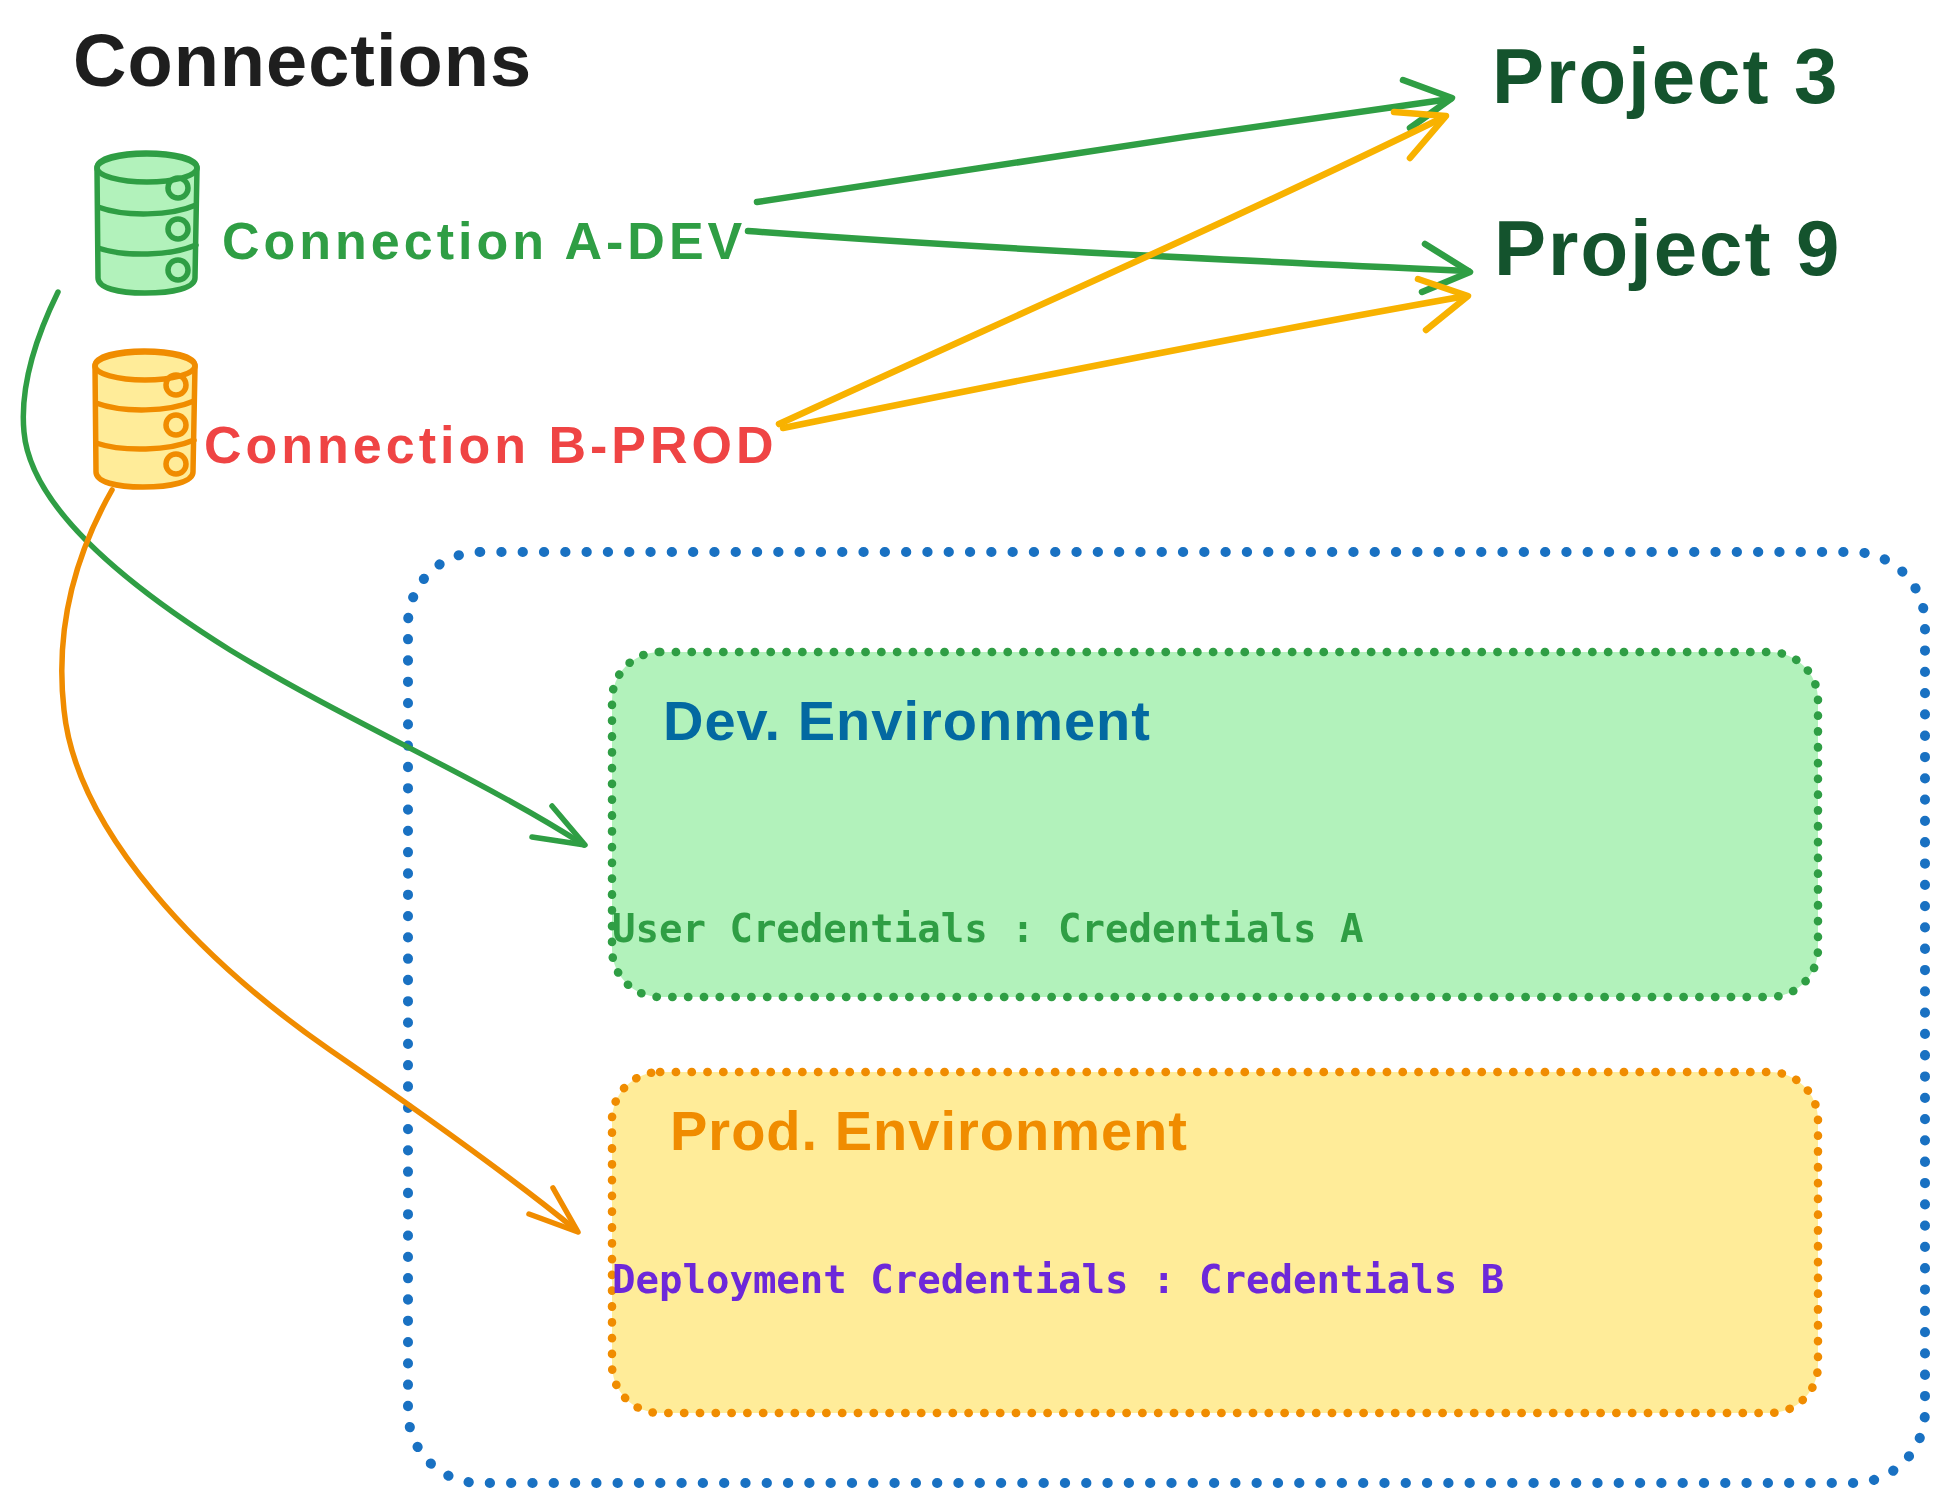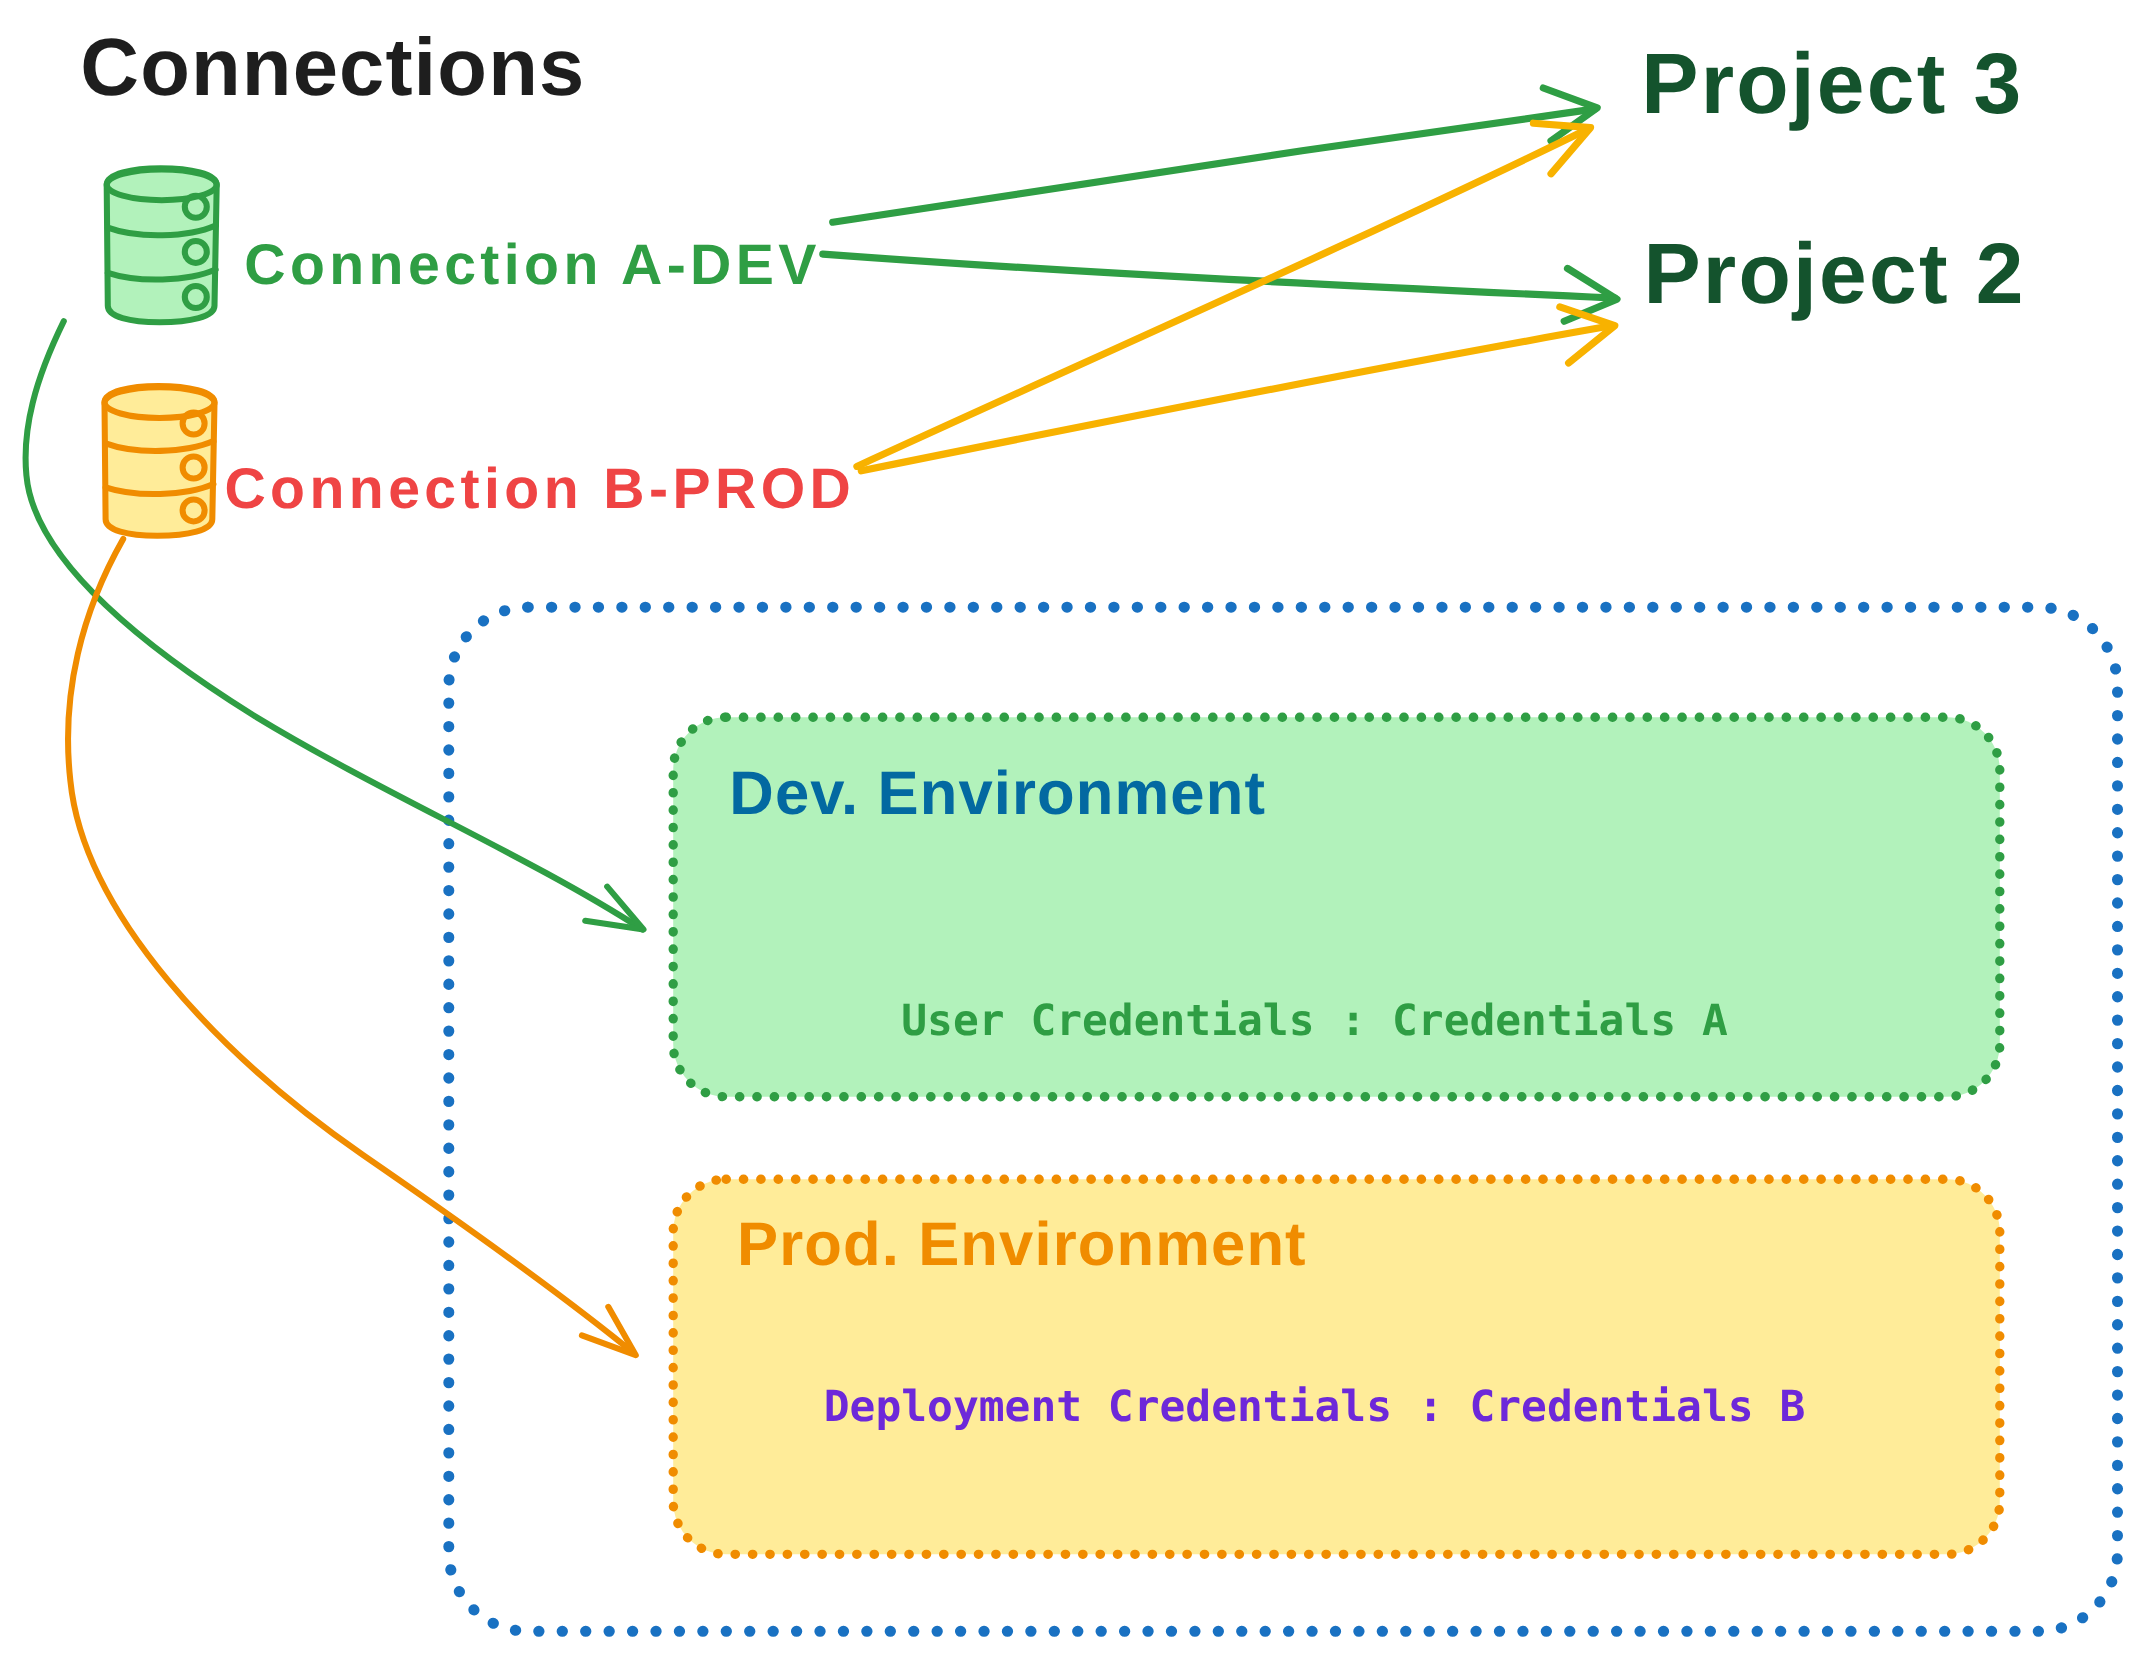--- a/index.html
+++ b/index.html
@@ -46,21 +46,21 @@
   .p3 { left: 1492px; top: 36px; }
   .p2 { left: 1494px; top: 208px; }
   .p1 { left: 1506px; top: 426px; }
   .env-title { font-size: 56px; letter-spacing: 1px; }
   .env-dev  { left: 663px; top: 692px; color: #0369a1; }
   .env-prod { left: 670px; top: 1102px; color: #f08c00; }
   .cred {
     position: absolute;
     left: 612px;
     width: 1166px;
-    text-align: center;
+    text-align: left;
     font-family: "DejaVu Sans Mono", monospace;
     font-size: 39px;
     font-weight: 600;
     letter-spacing: 0px;
     white-space: nowrap;
   }
   .cred-dev  { top: 906px;  color: #2f9e44; }
   .cred-prod { top: 1257px; color: #6d28d9; }
 </style>
 </head>
@@ -128,21 +128,21 @@
   </svg>
 
   <div class="txt title">Connections</div>
 
   <div class="txt conn-label conn-a">Connection A-DEV</div>
 
   <div class="txt conn-label conn-b">Connection B-PROD</div>
 
   <div class="txt project-label p3">Project 3</div>
 
-  <div class="txt project-label p2">Project 2</div>
+  <div class="txt project-label p2">Project 9</div>
 
 
   <div class="txt env-title env-dev">Dev. Environment</div>
 
   <div class="cred cred-dev">User Credentials : Credentials A</div>
 
   <div class="txt env-title env-prod">Prod. Environment</div>
 
   <div class="cred cred-prod">Deployment Credentials : Credentials B</div>
 

